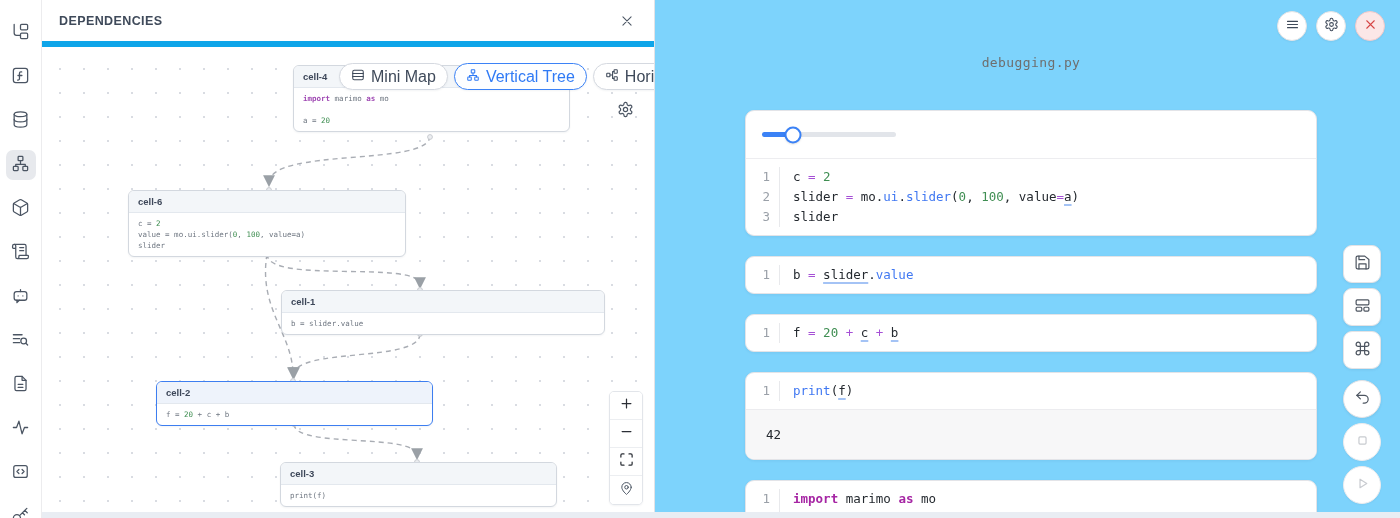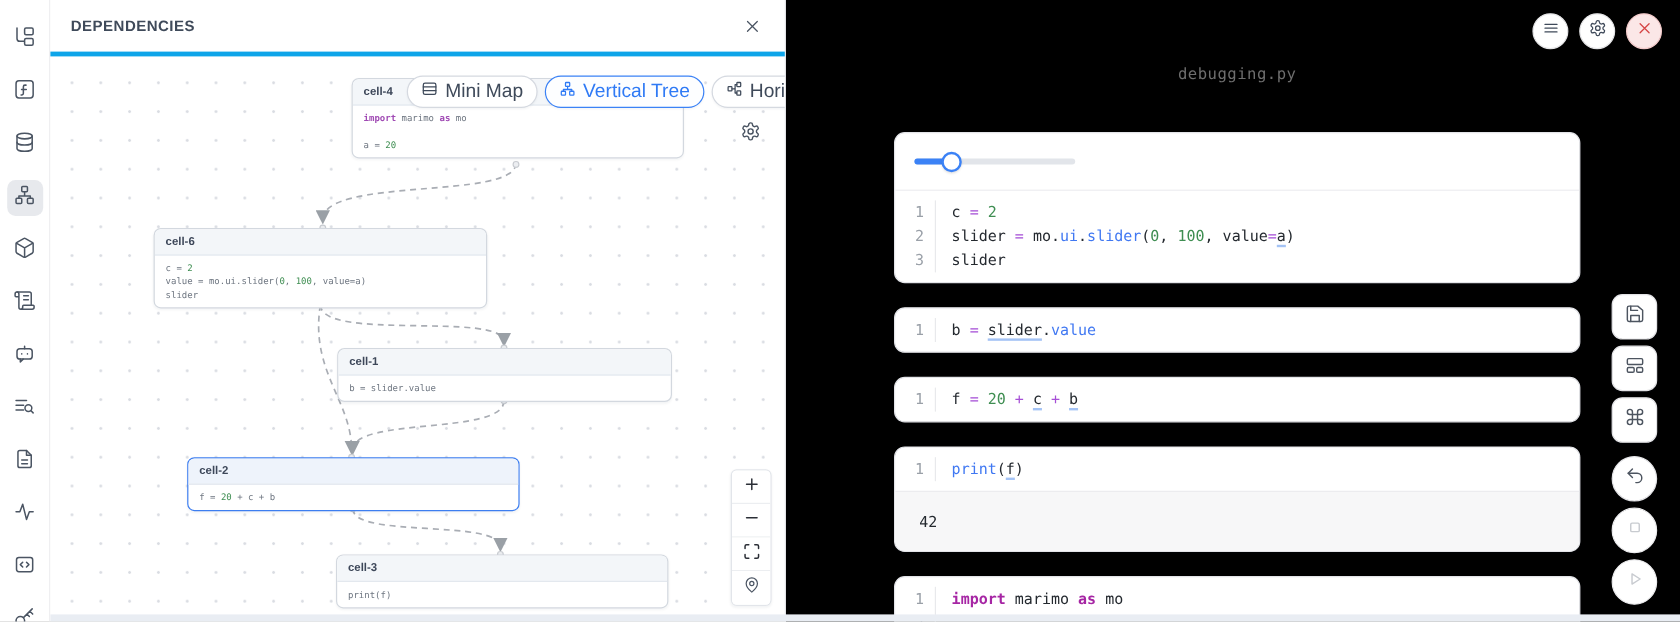--- a/index.html
+++ b/index.html
@@ -4,31 +4,31 @@
 <style>
   * { margin:0; padding:0; box-sizing:border-box; }
   html,body { width:1400px; height:518px; overflow:hidden; background:#fff;
     font-family:"Liberation Sans", sans-serif; }
 
   
   #app { display:flex; width:1400px; height:518px; position:relative; }
   #icon-rail { width:42px; background:#fff; border-right:1px solid #ececee;
     display:flex; flex-direction:column; align-items:center; padding-top:18px; gap:14px; flex:none; }
   #dep-panel { width:613px; flex:none; border-right:1px solid #e2e3e7; display:flex; flex-direction:column; background:#fff; }
-  #notebook { flex:1; position:relative; background:#000000; }
+  #notebook { flex:1; position:relative; background:#7dd3fc; }
 
   
   .rail-item { width:30px; height:30px; border-radius:7px; display:flex; align-items:center;
     justify-content:center; cursor:pointer; color:#4b5563; flex:none; }
   .rail-item.active { background:#e7e9ed; }
   .rail-item svg { width:19px; height:19px; stroke:#4b5563; fill:none; stroke-width:1.6;
     stroke-linecap:round; stroke-linejoin:round; }
 
   
-  #panel-header { height:47px; flex:none; border-bottom:4px solid #0ea5e9; display:flex;
+  #panel-header { height:47px; flex:none; border-bottom:6px solid #0ea5e9; display:flex;
     align-items:center; justify-content:space-between; padding:0 17px; }
   #panel-title { font-size:12.5px; font-weight:bold; letter-spacing:.4px; color:#3f4a5a; }
   #panel-close { width:20px; height:20px; display:flex; align-items:center; justify-content:center; cursor:pointer; }
   #panel-close svg { width:14px; height:14px; stroke:#4b5563; stroke-width:1.8; stroke-linecap:round; }
 
   
   #graph { position:relative; flex:1; overflow:hidden;
     background-image:radial-gradient(#d9dce2 1px, transparent 1.3px);
     background-size:24px 24px; background-position:6px 10px; }
   #edges { position:absolute; left:0; top:0; pointer-events:none; }
@@ -236,21 +236,21 @@
       </svg>
       <div id="graph-nodes">
           <div class="gnode" style="left: 251px; top: 18px; width: 277px;">
             <div class="gnode-head">cell-4</div>
             <div class="gnode-body"><div><span class="tk-gk">import</span><span class="tk-g"> marimo </span><span class="tk-gk">as</span><span class="tk-g"> mo</span></div><div>&nbsp;</div><div><span class="tk-g">a = </span><span class="tk-gn">20</span></div></div>
           </div>
           <div class="gnode" style="left: 86px; top: 143px; width: 278px;">
             <div class="gnode-head">cell-6</div>
             <div class="gnode-body"><div><span class="tk-g">c = </span><span class="tk-gn">2</span></div><div><span class="tk-g">value = mo.ui.slider(</span><span class="tk-gn">0</span><span class="tk-g">, </span><span class="tk-gn">100</span><span class="tk-g">, value=a)</span></div><div><span class="tk-g">slider</span></div></div>
           </div>
-          <div class="gnode" style="left: 239px; top: 243px; width: 279px;">
+          <div class="gnode" style="left: 239px; top: 243px; width: 324px;">
             <div class="gnode-head">cell-1</div>
             <div class="gnode-body"><div><span class="tk-g">b = slider.value</span></div></div>
           </div>
           <div class="gnode selected" style="left: 114px; top: 334px; width: 277px;">
             <div class="gnode-head">cell-2</div>
             <div class="gnode-body"><div><span class="tk-g">f = </span><span class="tk-gn">20</span><span class="tk-g"> + c + b</span></div></div>
           </div>
           <div class="gnode" style="left: 238px; top: 415px; width: 277px;">
             <div class="gnode-head">cell-3</div>
             <div class="gnode-body"><div><span class="tk-g">print(f)</span></div></div>

